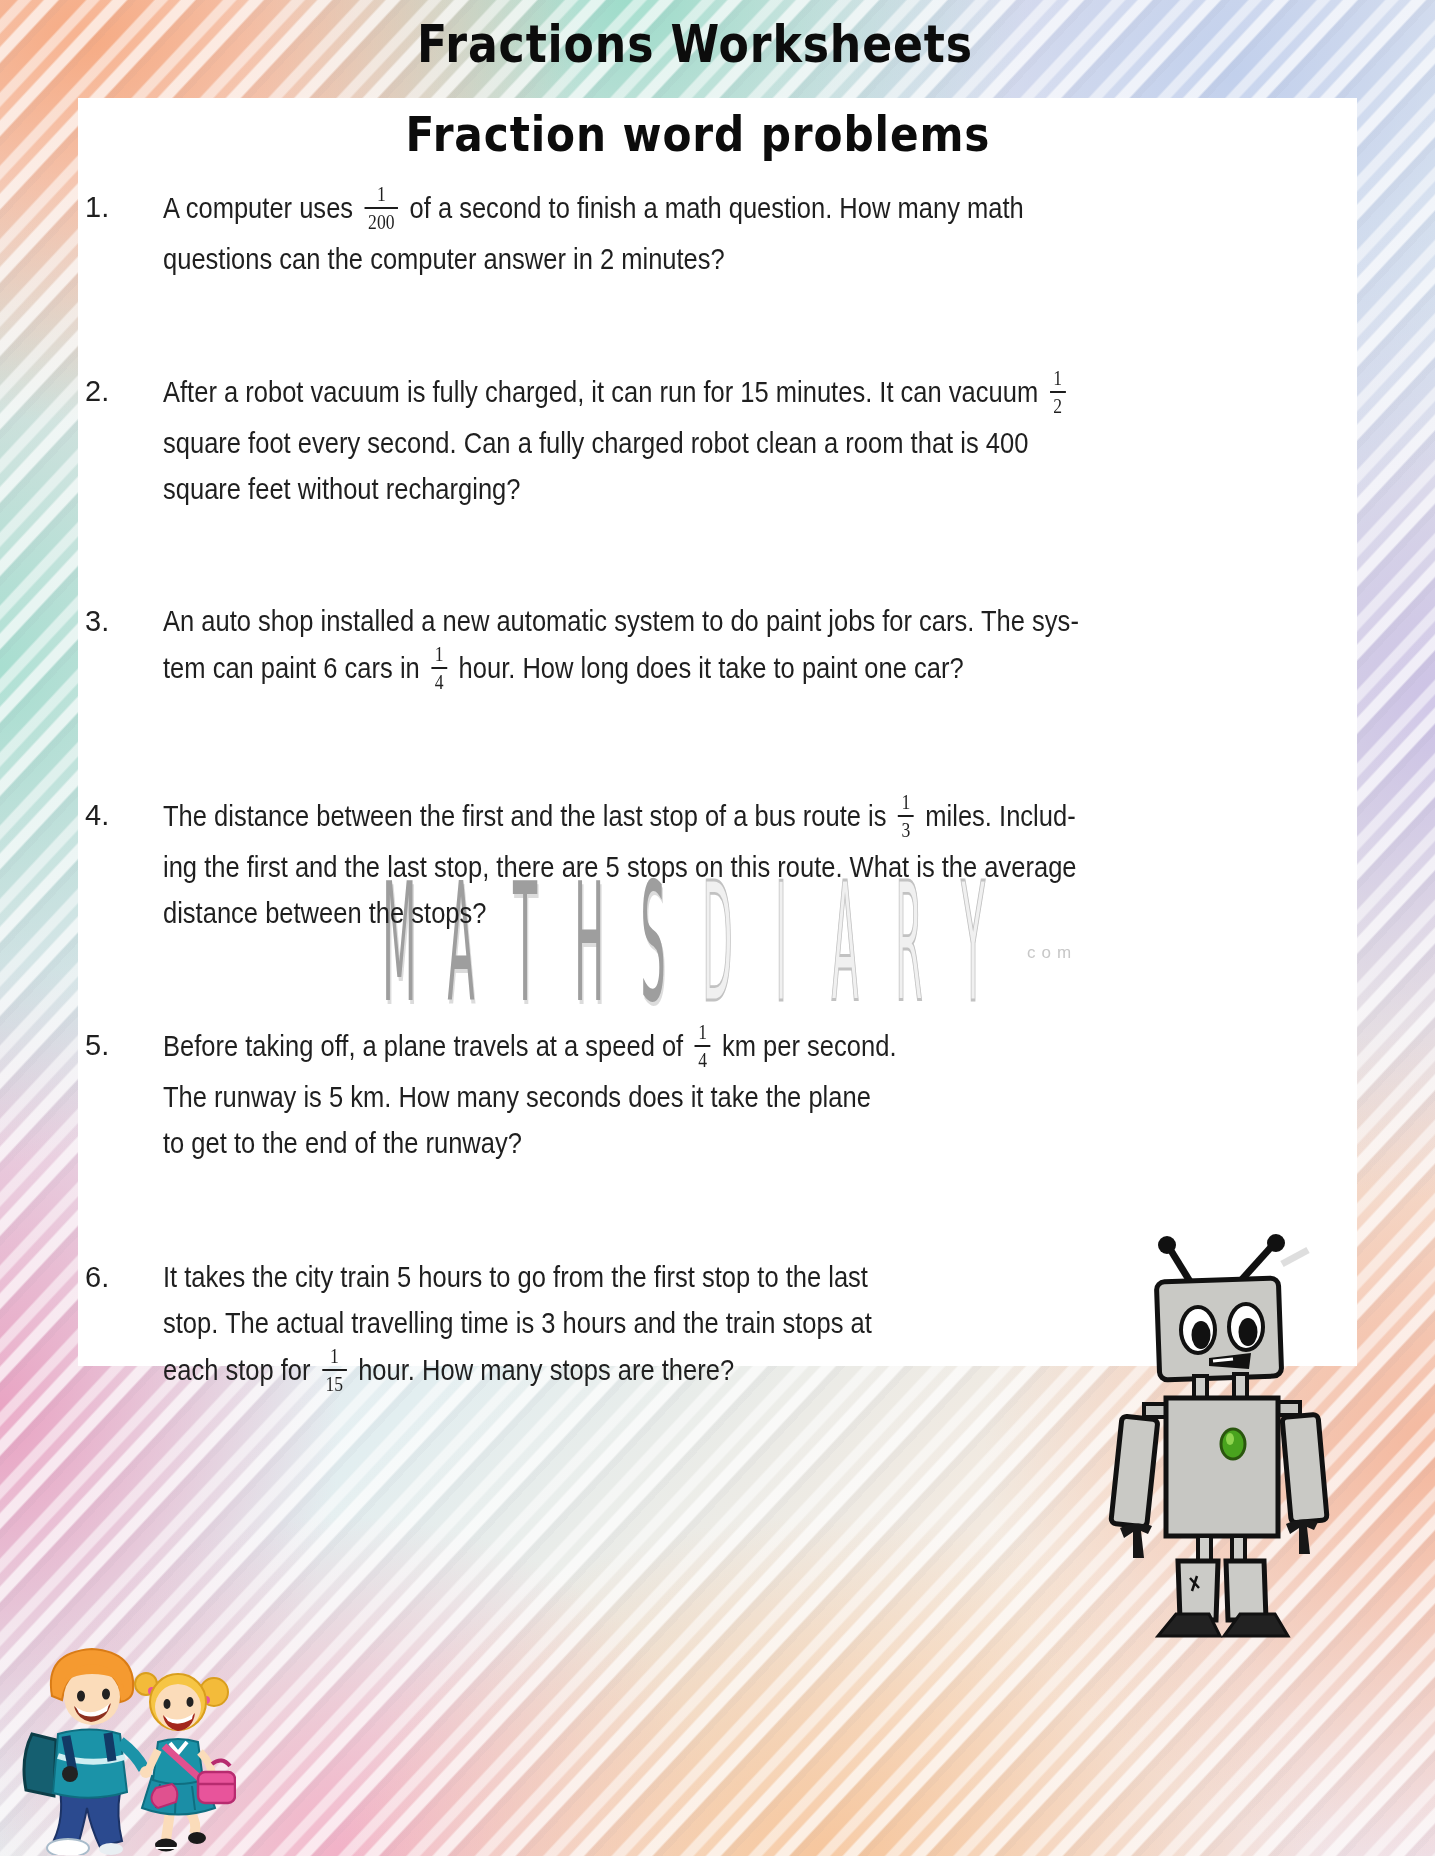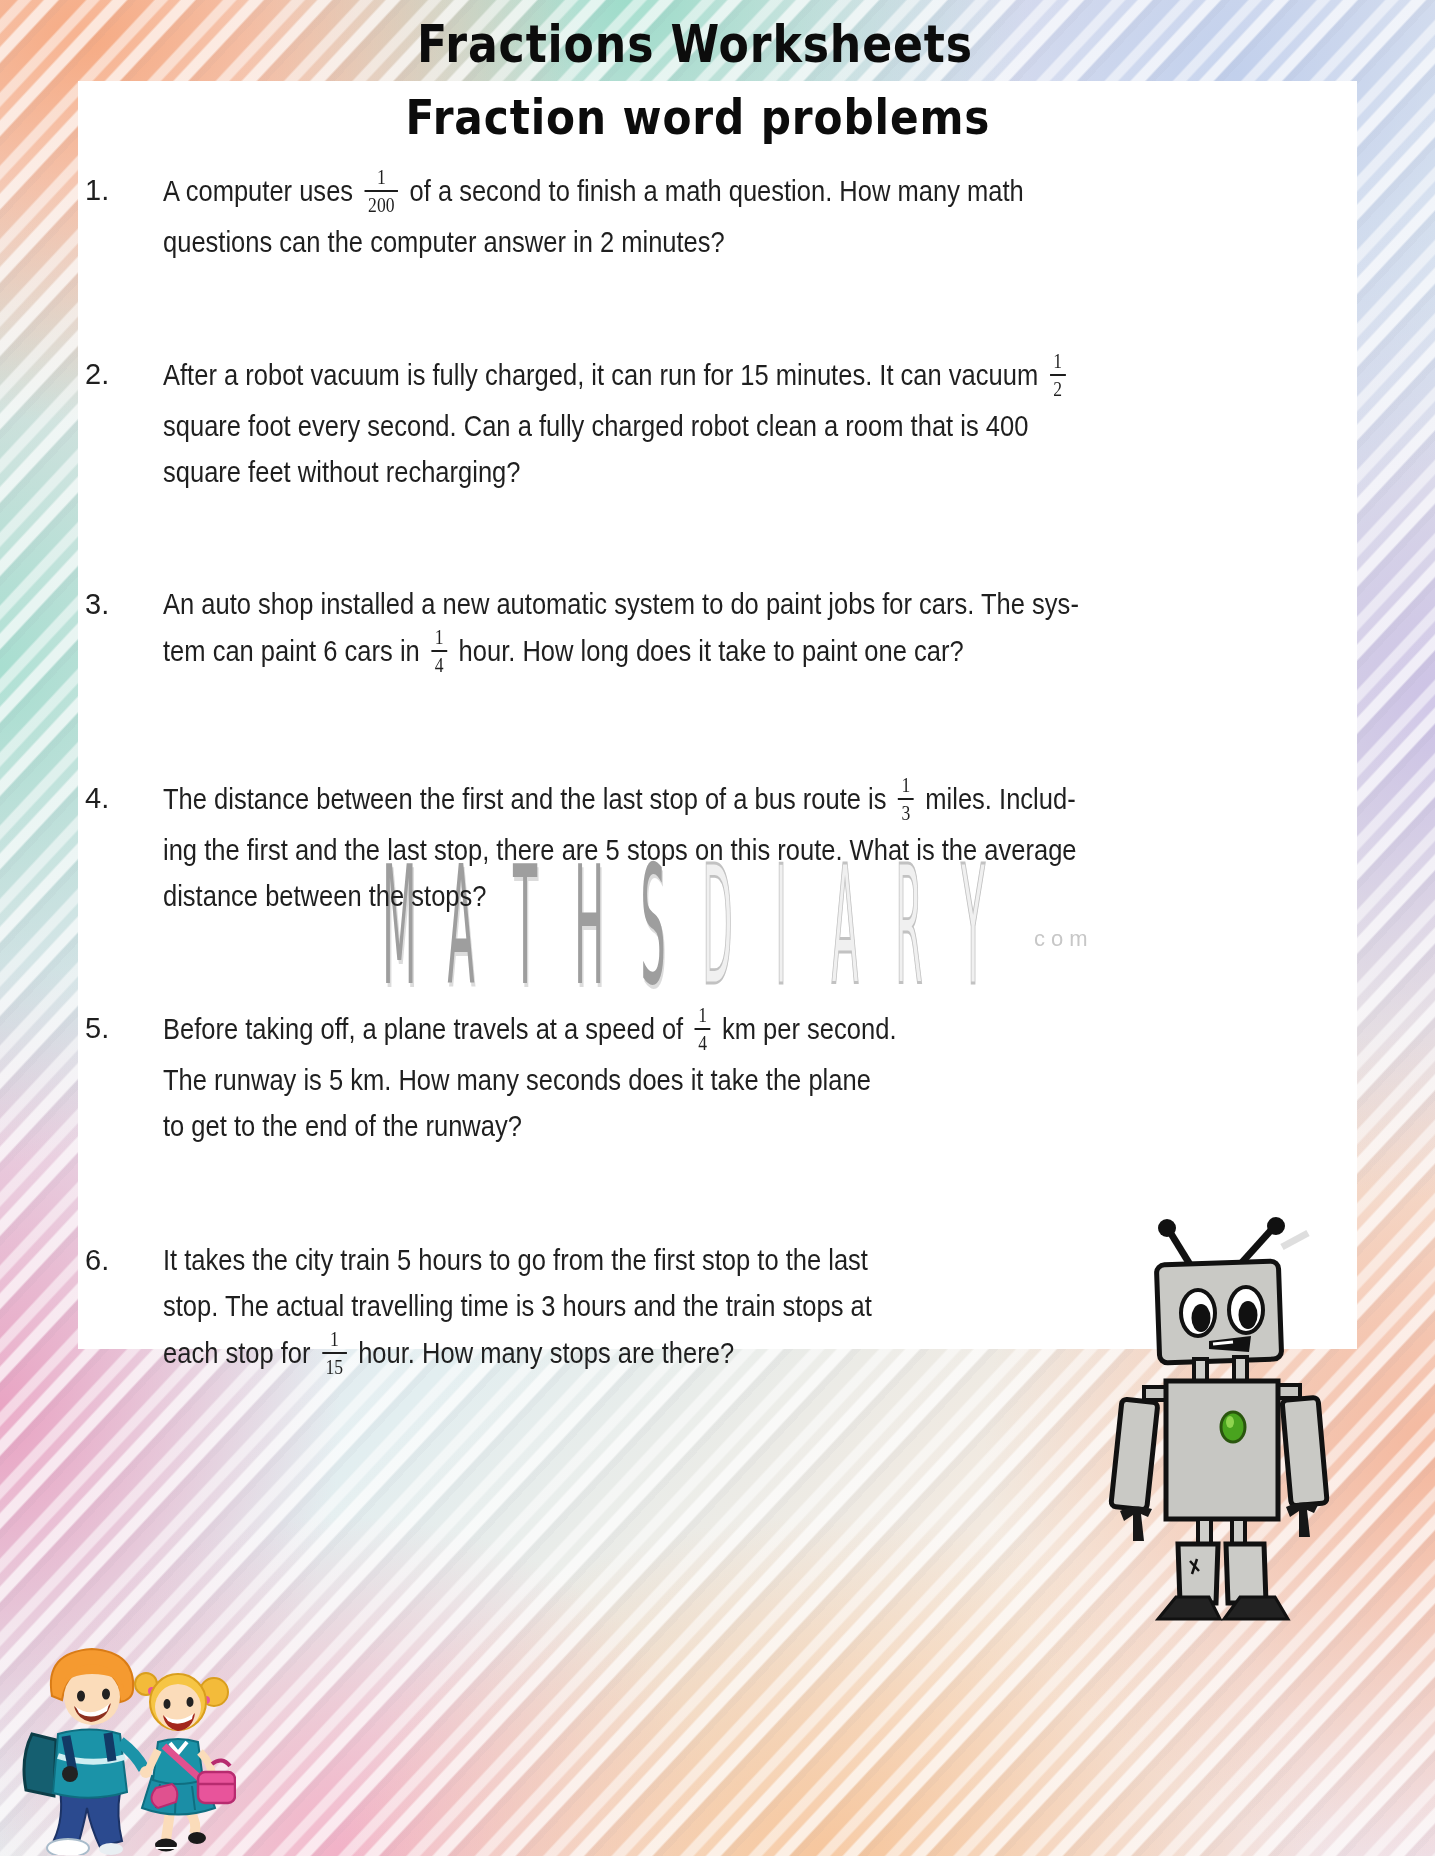--- a/index.html
+++ b/index.html
@@ -21,21 +21,21 @@
       radial-gradient(700px 620px at 24% 100%,#f2b1c7 0%, rgba(242,177,199,0) 55%),
       radial-gradient(620px 820px at 0% 76%, #e9a4c3 0%, rgba(233,164,195,0) 55%),
       linear-gradient(135deg,#f3e2df 0%,#e9e4f0 30%,#e2eef0 55%,#f5e8dc 80%,#efdfe6 100%);
   }
   .header-title{
     position:absolute;left:0;top:14px;width:1390px;text-align:center;
     font-family:"DejaVu Sans",sans-serif;font-weight:bold;font-size:52px;color:#0c0c0c;
     transform:scaleX(0.85);transform-origin:center top;letter-spacing:1px;
   }
   .page{
-    position:absolute;left:78px;top:81px;width:1279px;height:1268px;background:#ffffff;
+    position:absolute;left:78px;top:98px;width:1279px;height:1268px;background:#ffffff;
   }
   .page-title{
     position:absolute;left:0;top:8px;width:1240px;text-align:center;
     font-family:"DejaVu Sans",sans-serif;font-weight:bold;font-size:48px;color:#0c0c0c;
     transform:scaleX(0.88);transform-origin:center top;letter-spacing:1px;
   }
   .problem{position:absolute;left:7px;display:flex;color:#1f1f1f;}
   .pnum{width:78px;flex:none;font-size:29px;line-height:46px;}
   .ptext{font-size:29px;line-height:46px;transform:scaleX(0.88);transform-origin:left top;}
   .line{white-space:nowrap;}
@@ -47,23 +47,22 @@
   .frac .den{display:block;padding:3px 4px 0 4px;}
   .watermark{position:absolute;left:287px;top:795px;width:720px;height:132px;opacity:0.92;}
   .wletter{
     position:absolute;bottom:0;width:64px;text-align:center;
     font-family:"DejaVu Sans",sans-serif;font-size:86px;line-height:86px;
     transform:scaleX(0.46) scaleY(1.9);transform-origin:center bottom;
   }
   .wletter.dark{color:#969696;text-shadow:3px 2px 0 rgba(185,185,185,0.55);}
   .wletter.light{color:#efefef;-webkit-text-stroke:1.5px #bdbdbd;}
   .wm-suffix{
-    position:absolute;left:662px;top:50px;font-size:22px;color:#c2c2c2;letter-spacing:6px;
+    position:absolute;left:662px;top:50px;font-size:17px;color:#c2c2c2;letter-spacing:6px;
     font-family:"Liberation Sans",sans-serif;
-    margin-left:7px;
   }
   .robot{position:absolute;left:1028px;top:1134px;width:225px;height:410px;}
   .kids{position:absolute;left:6px;top:1640px;width:230px;height:215px;}
 </style>
 </head>
 <body>
 
 <div class="header-title">Fractions Worksheets</div>
 
 <div class="page">

